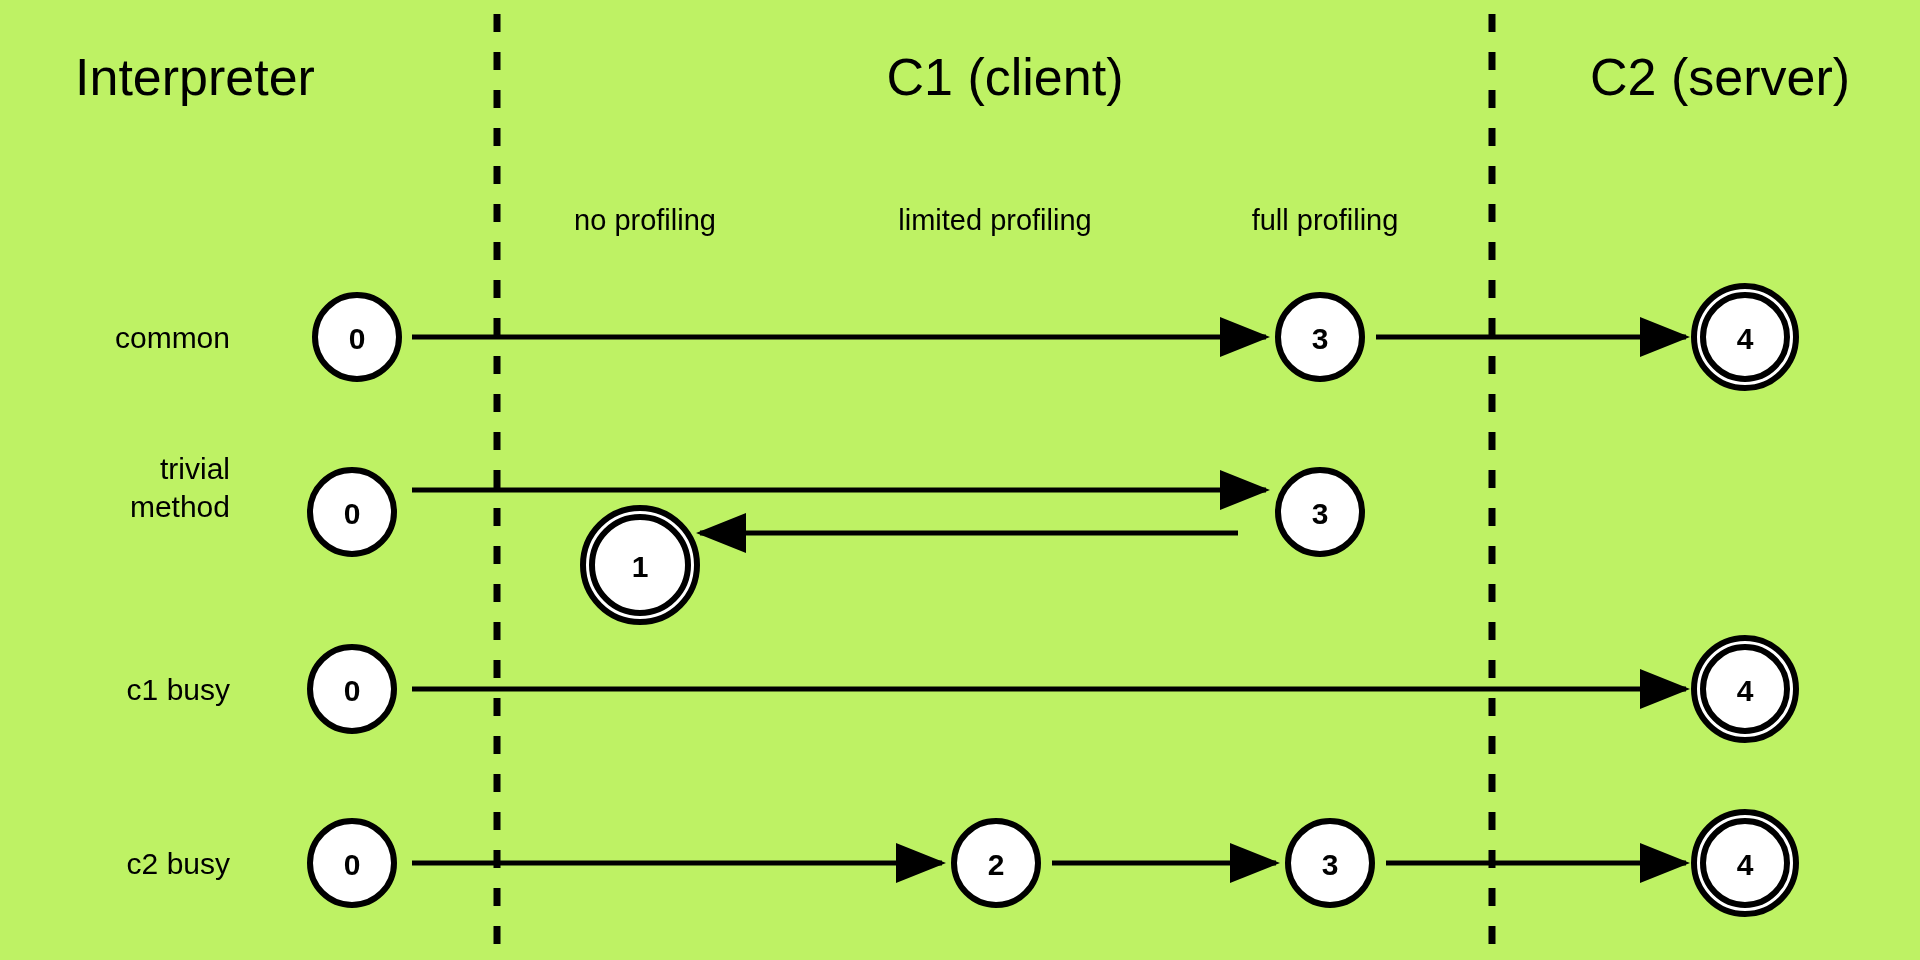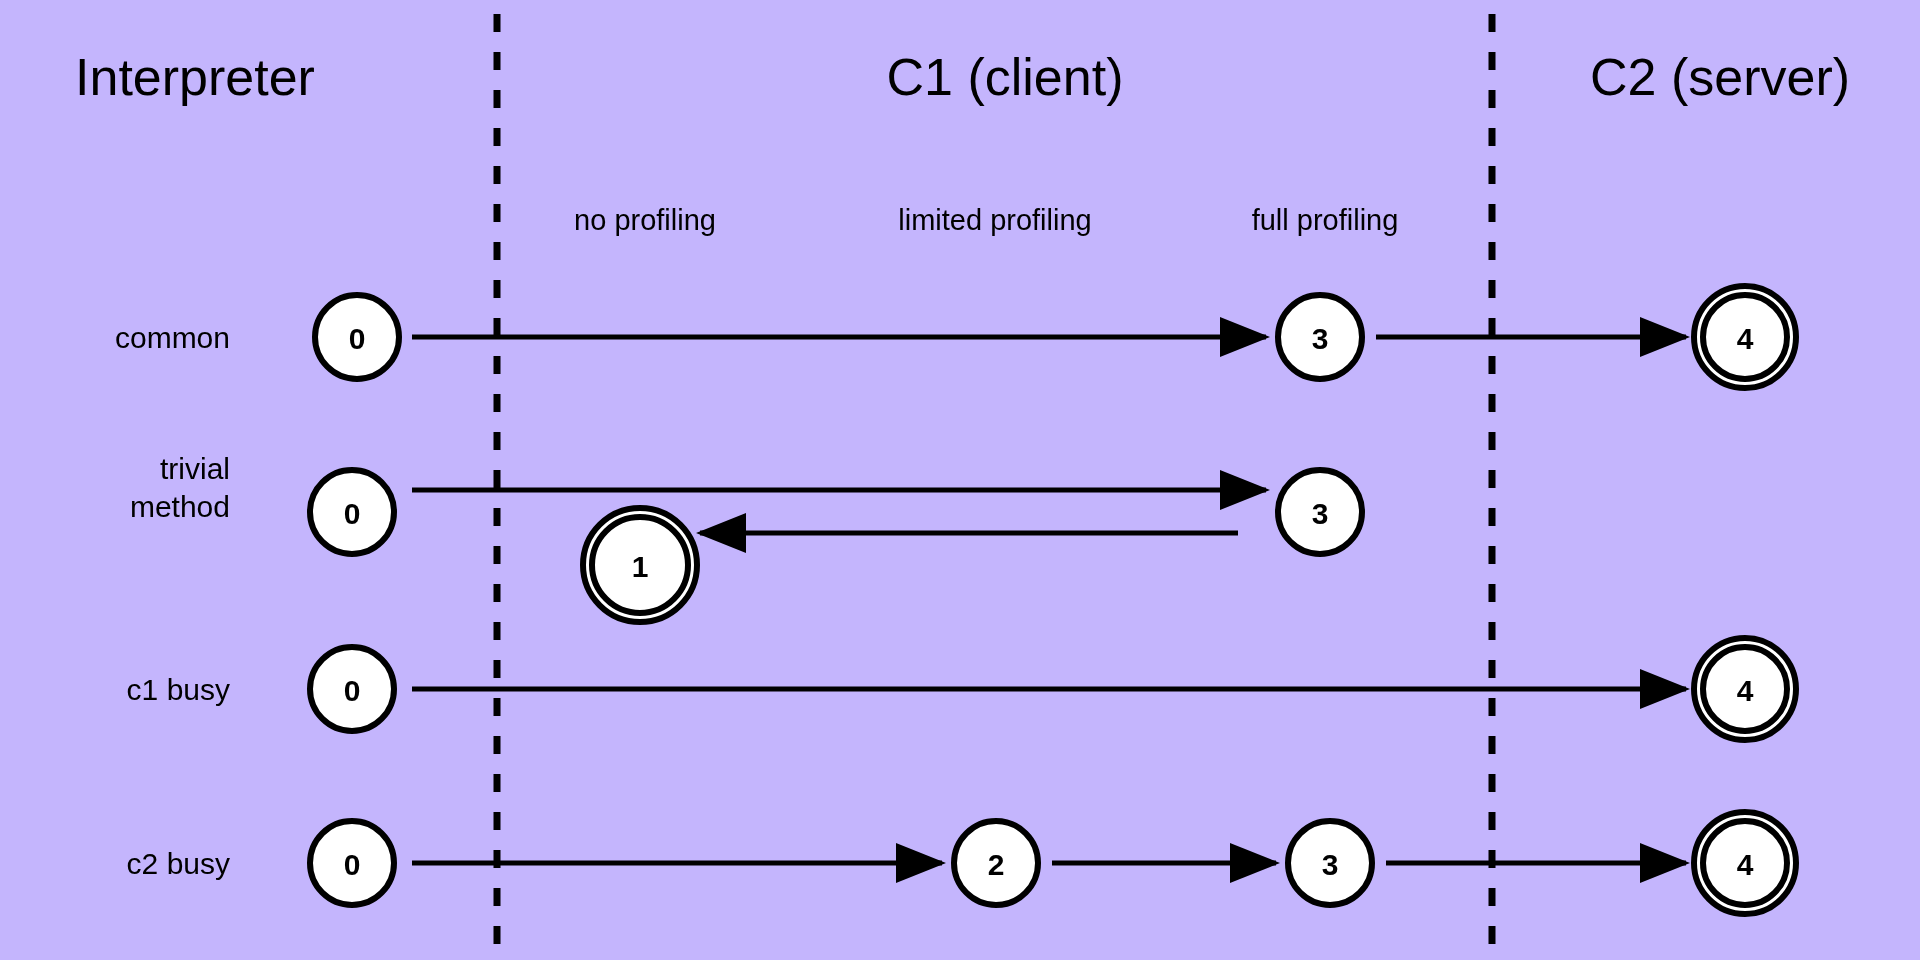--- a/index.html
+++ b/index.html
@@ -11,21 +11,21 @@
     width: 1920px;
     height: 960px;
     overflow: hidden;
     font-family: "Liberation Sans", sans-serif;
     color: #000000;
   }
   #diagram-root {
     position: relative;
     width: 1920px;
     height: 960px;
-    background: #c4b5fd;
+    background: #bef264;
   }
   svg#diagram-svg {
     position: absolute;
     left: 0;
     top: 0;
     width: 1920px;
     height: 960px;
     display: block;
   }
   .col-header {

